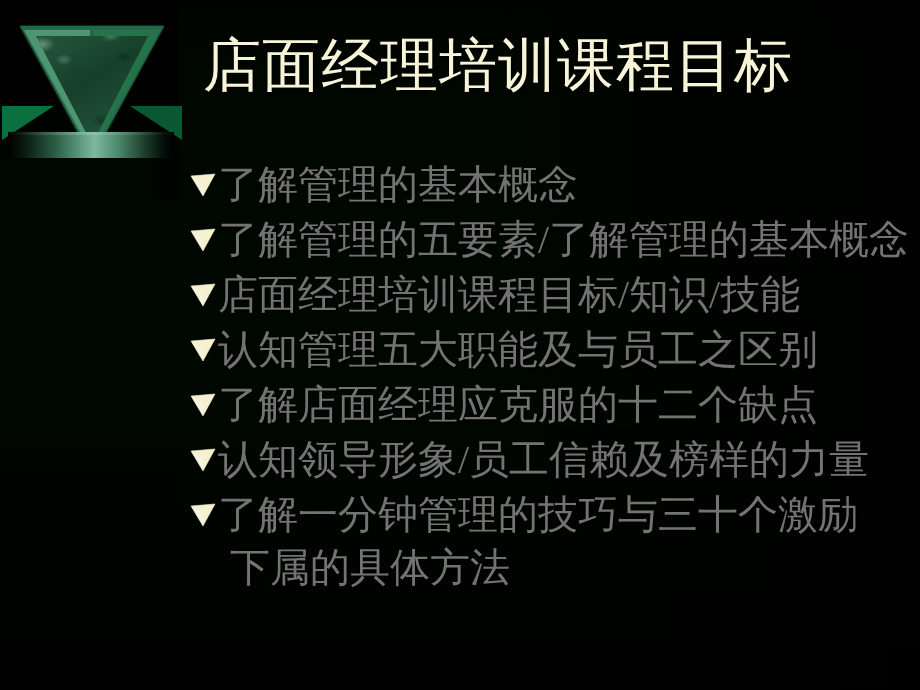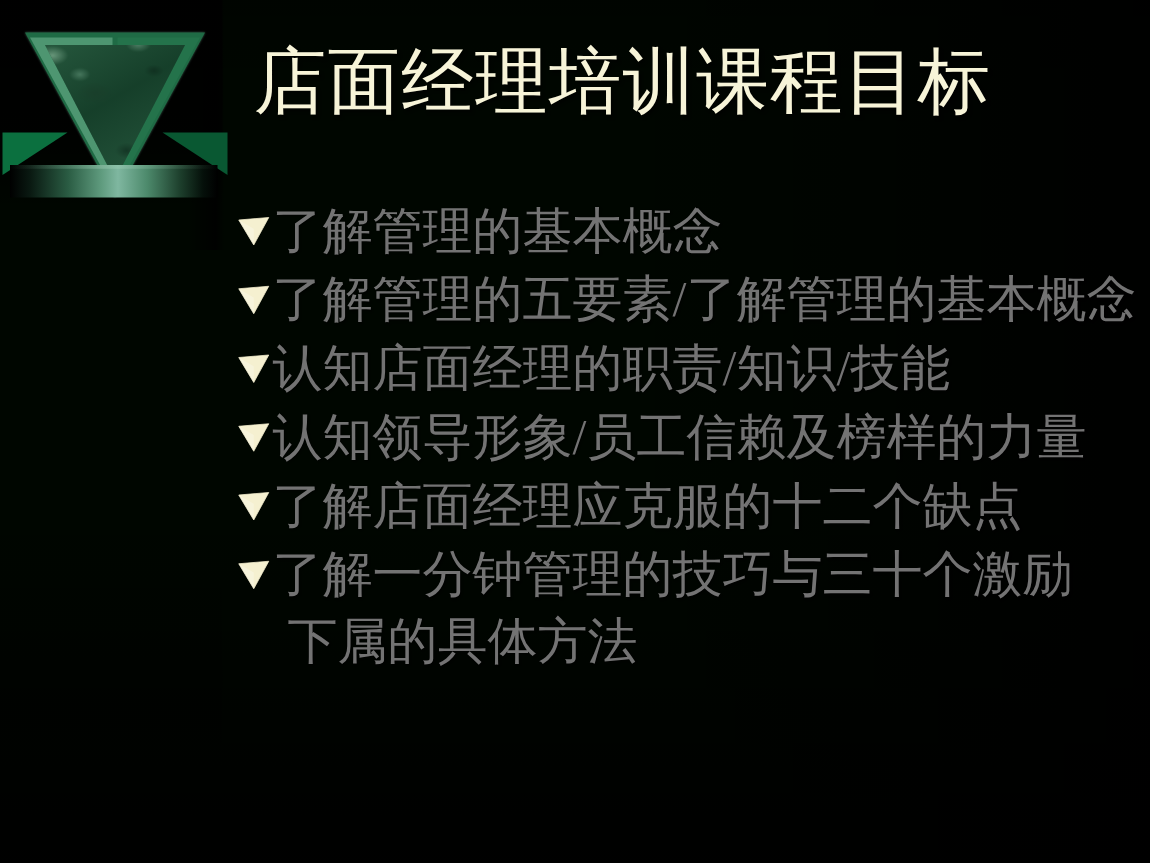--- a/index.html
+++ b/index.html
@@ -312,46 +312,57 @@
     </div>
 
     <div class="bullet-row">
       <span class="bullet-mark">
         <svg width="26" height="26" viewBox="0 0 26 26">
             <path d="M1 4 L25 2 L13 24 Z" fill="#f5f0d0" stroke="#f5f0d0" stroke-width="0.6"></path>
             <path d="M1 4 L13 11 L13 24 Z" fill="#ffffff" opacity="0.25"></path>
           </svg>
       </span>
       <span class="bullet-text">
-        <span>认知店面经理的职责/知识/技能</span>
-      </span>
-    </div>
-
+        <span>店面经理培训课程目标/知识/技能</span>
+      </span>
+    </div>
+
+    <div class="bullet-row">
+      <span class="bullet-mark">
+        <svg width="26" height="26" viewBox="0 0 26 26">
+            <path d="M1 4 L25 2 L13 24 Z" fill="#f5f0d0" stroke="#f5f0d0" stroke-width="0.6"></path>
+            <path d="M1 4 L13 11 L13 24 Z" fill="#ffffff" opacity="0.25"></path>
+          </svg>
+      </span>
+      <span class="bullet-text">
+        <span>认知管理五大职能及与员工之区别</span>
+      </span>
+    </div>
+
+    <div class="bullet-row">
+      <span class="bullet-mark">
+        <svg width="26" height="26" viewBox="0 0 26 26">
+            <path d="M1 4 L25 2 L13 24 Z" fill="#f5f0d0" stroke="#f5f0d0" stroke-width="0.6"></path>
+            <path d="M1 4 L13 11 L13 24 Z" fill="#ffffff" opacity="0.25"></path>
+          </svg>
+      </span>
+      <span class="bullet-text">
+        <span>了解店面经理应克服的十二个缺点</span>
+      </span>
+    </div>
 
     <div class="bullet-row">
       <span class="bullet-mark">
         <svg width="26" height="26" viewBox="0 0 26 26">
             <path d="M1 4 L25 2 L13 24 Z" fill="#f5f0d0" stroke="#f5f0d0" stroke-width="0.6"></path>
             <path d="M1 4 L13 11 L13 24 Z" fill="#ffffff" opacity="0.25"></path>
           </svg>
       </span>
       <span class="bullet-text">
         <span>认知领导形象/员工信赖及榜样的力量</span>
-      </span>
-    </div>
-
-    <div class="bullet-row">
-      <span class="bullet-mark">
-        <svg width="26" height="26" viewBox="0 0 26 26">
-            <path d="M1 4 L25 2 L13 24 Z" fill="#f5f0d0" stroke="#f5f0d0" stroke-width="0.6"></path>
-            <path d="M1 4 L13 11 L13 24 Z" fill="#ffffff" opacity="0.25"></path>
-          </svg>
-      </span>
-      <span class="bullet-text">
-        <span>了解店面经理应克服的十二个缺点</span>
       </span>
     </div>
 
     <div class="bullet-row">
       <span class="bullet-mark">
         <svg width="26" height="26" viewBox="0 0 26 26">
             <path d="M1 4 L25 2 L13 24 Z" fill="#f5f0d0" stroke="#f5f0d0" stroke-width="0.6"></path>
             <path d="M1 4 L13 11 L13 24 Z" fill="#ffffff" opacity="0.25"></path>
           </svg>
       </span>

